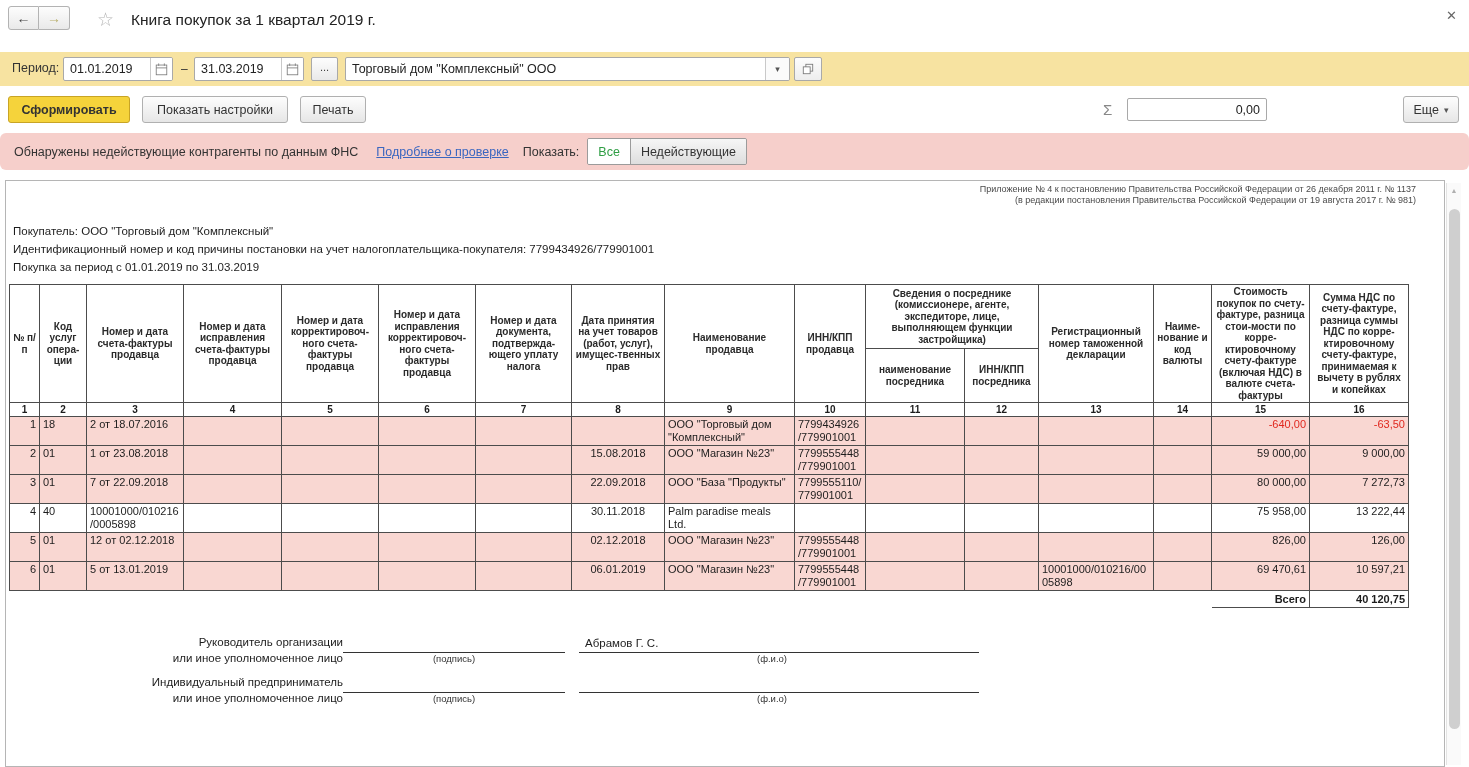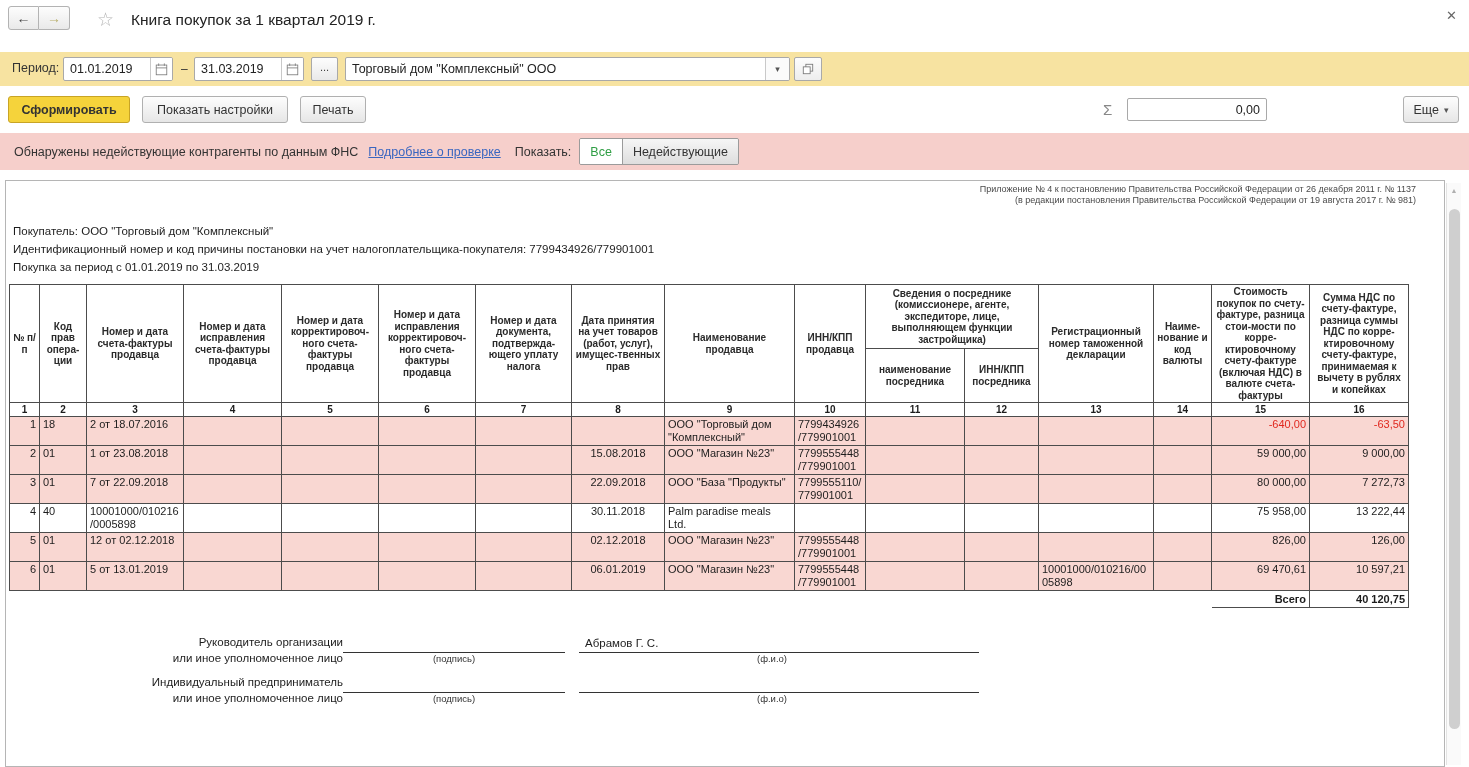--- a/index.html
+++ b/index.html
@@ -54,22 +54,22 @@
   .btn-print { left:300px; width:66px; }
   .sum-symbol { position:absolute; left:1103px; top:7px; font-size:15px; color:#888; }
   .sum-input { position:absolute; left:1127px; top:4px; width:140px; height:23px; border:1px solid #a9a9a9;
                border-radius:2px; text-align:right; font-size:12.5px; padding-right:6px; color:#222;
                font-family:"Liberation Sans",sans-serif; outline:none; }
   .btn-more { right:10px; width:56px; gap:5px; }
   .btn-more .dd { font-size:9px; color:#555; }
 
   
   .notice { position:absolute; top:133px; left:0; right:0; height:37px; background:#f6cfcb;
-            display:flex; align-items:center; padding-left:14px; font-size:12.5px; color:#333; }
-  .notice-link { color:#3a66c0; text-decoration:underline; margin-left:10px; cursor:pointer; }
+            display:flex; align-items:center; padding-left:14px; font-size:12.5px; color:#333;border-radius:6px; }
+  .notice-link { color:#3a66c0; text-decoration:underline; margin-left:18px; cursor:pointer; }
   .show-label { margin-left:14px; }
   .segmented { display:flex; margin-left:8px; border:1px solid #9b9b9b; border-radius:2px; overflow:hidden; }
   .seg-btn { height:25px; display:flex; align-items:center; padding:0 10px; cursor:pointer; font-size:12.5px; }
   .seg-all { background:#fff; color:#2f9e44; border-right:1px solid #9b9b9b; }
   .seg-inactive { background:linear-gradient(#f6f6f6,#dedede); color:#333; }
 
   
   .report { position:absolute; top:180px; left:5px; width:1440px; height:587px;
             border:1px solid #b5b5b5; background:#fff; overflow:hidden; padding-top:3px; }
   .reg-text { text-align:right; margin-right:28px; font-size:9px; line-height:11px; color:#4a4a4a; }
@@ -222,21 +222,21 @@
           <col style="width:99px">
           <col style="width:74px">
         <col style="width:115px">
           <col style="width:58px">
           <col style="width:98px">
           <col style="width:99px">
       </colgroup>
       <thead>
         <tr class="h-main">
           <th rowspan="2">№ п/п</th>
-          <th rowspan="2">Код прав опера-ции</th>
+          <th rowspan="2">Код услуг опера-ции</th>
           <th rowspan="2">Номер и дата счета-фактуры продавца</th>
           <th rowspan="2">Номер и дата исправления счета-фактуры продавца</th>
           <th rowspan="2">Номер и дата корректировоч-ного счета-фактуры продавца</th>
           <th rowspan="2">Номер и дата исправления корректировоч-ного счета-фактуры продавца</th>
           <th rowspan="2">Номер и дата документа, подтвержда-ющего уплату налога</th>
           <th rowspan="2">Дата принятия на учет товаров (работ, услуг), имущес-твенных прав</th>
           <th rowspan="2">Наименование продавца</th>
           <th rowspan="2">ИНН/КПП продавца</th>
           <th colspan="2">Сведения о посреднике (комиссионере, агенте, экспедиторе, лице, выполняющем функции застройщика)</th>
           <th rowspan="2">Регистрационный номер таможенной декларации</th>

